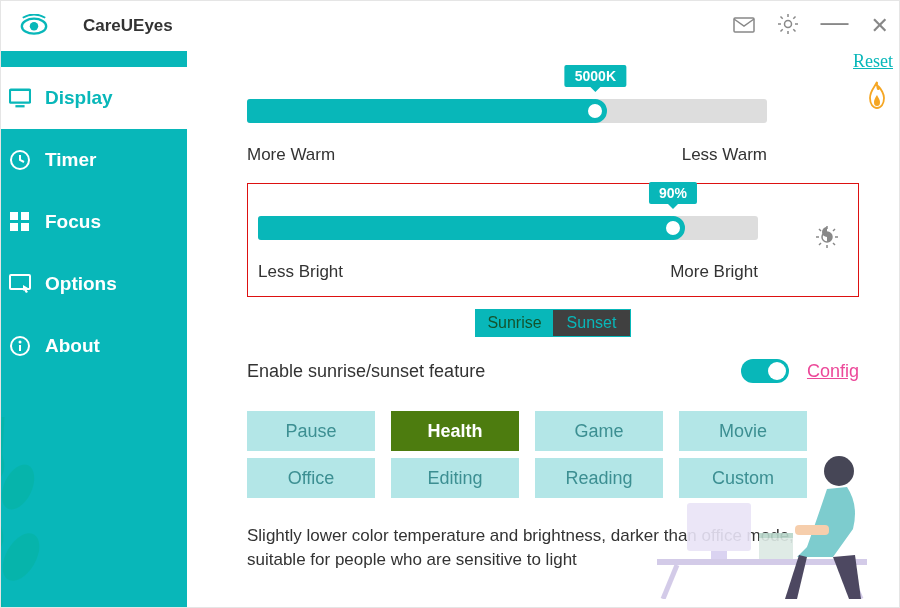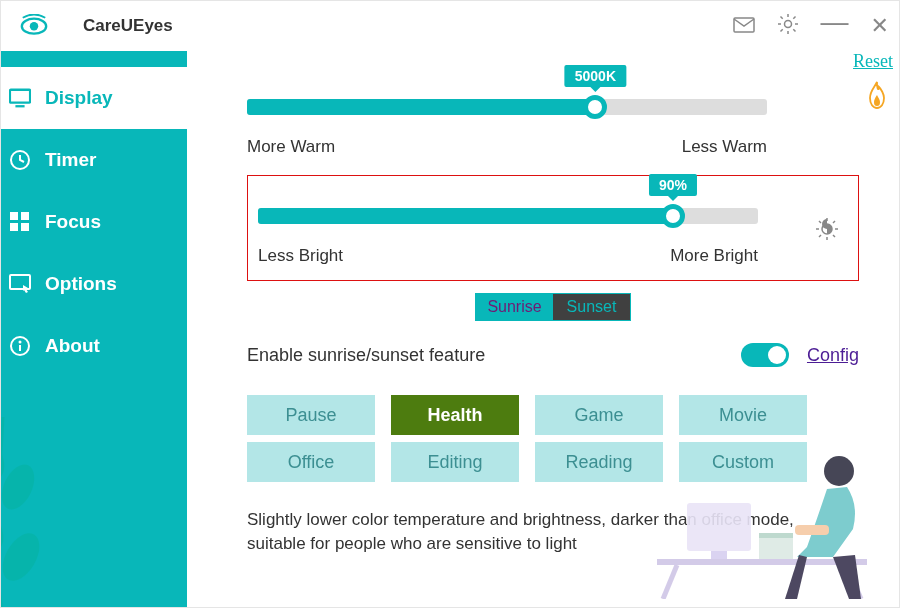--- a/index.html
+++ b/index.html
@@ -11,40 +11,40 @@
   .window-controls .wc { font-size: 20px; cursor: pointer; }
   .window-controls .wc.min { font-size: 28px; position:relative; top:-4px;}
   .window-controls .wc.close { font-size: 22px; }
   .layout { display: flex; height: calc(100% - 50px); }
   .sidebar { width: 192px; background: #08b7b9; padding-top: 16px; }
   .nav-item { height: 62px; display: flex; align-items: center; padding-left: 8px; cursor: pointer; color: #fff; font-size: 19px; font-weight: 600; gap: 14px; }
   .nav-item.active { background: #fff; color: #08b7b9; }
   .nav-icon { width: 22px; height: 22px; display:flex; align-items:center; justify-content:center;}
   .main { flex: 1; padding: 18px 40px 0 60px; position: relative; }
   .slider-block { position: relative; margin-top: 6px; }
-  .slider-track { height: 16px; background: #ddd; border-radius: 3px; position: relative; width: 520px; }
+  .slider-track { height: 24px; background: #ddd; border-radius: 3px; position: relative; width: 520px; }
   .slider-fill { position: absolute; height: 100%; background: #08b7b9; border-radius: 3px; }
   .slider-thumb { position: absolute; width: 24px; height: 24px; background: #fff; border: 5px solid #08b7b9; border-radius: 50%; top: 50%; transform: translate(-50%, -50%); cursor: grab; }
   .slider-tip { position: absolute; transform: translateX(-50%); top: -34px; background: #08b7b9; color: #fff; padding: 3px 10px; font-size: 14px; border-radius: 2px; font-weight:600;}
   .slider-tip::after { content:""; position:absolute; left:50%; bottom:-5px; transform:translateX(-50%); border:5px solid transparent; border-top-color:#08b7b9; border-bottom:none;}
   .slider-labels { display: flex; justify-content: space-between; width: 520px; font-size: 17px; color: #333; margin-top: 22px; gap: 32px; }
   .reset-link { position: absolute; right: 6px; top: 0px; color: #08b7b9; text-decoration: underline; font-size: 18px; cursor:pointer;font-family:Liberation Serif, serif;}
   .flame-icon { position:absolute; right:10px; top:30px; width:24px; height:28px;}
   .brightness-icon { width:22px; height:22px;}
   .bright-group { border:1px solid #d11; padding: 26px 18px 14px 10px; margin-top: 18px; position:relative; width:612px;}
   .bright-right { position:absolute; right:20px; top:42px;}
   .segmented { display:flex; border:1px solid #08b7b9; width:156px; margin: 12px auto 0 auto; cursor:pointer;}
   .segmented div { flex:1; text-align:center; padding:4px 0; font-size:16px;}
-  .seg-active { background:#08b7b9; color:#701a75;}
+  .seg-active { background:#08b7b9; color:#14532d;}
   .seg-inactive { color:#08b7b9; background:#404040;}
   .enable-row { display:flex; align-items:center; margin-top:22px;}
   .enable-row .label { font-size:18px; color:#333;}
   .toggle { margin-left:auto; width:48px; height:24px; background:#08b7b9; border-radius:12px; position:relative; cursor:pointer;}
   .toggle::after { content:""; position:absolute; width:18px; height:18px; background:#fff; border-radius:50%; top:3px; right:3px;}
-  .config-link { color:#4c1d95; text-decoration:underline; font-size:18px; margin-left:18px; cursor:pointer;}
+  .config-link { color:#ec4899; text-decoration:underline; font-size:18px; margin-left:18px; cursor:pointer;}
   .mode-grid { display:grid; grid-template-columns: repeat(4, 128px); gap: 7px 16px; margin-top:28px;}
   .mode-btn { background:#b3e6e7; color:#3c8f92; height:40px; display:flex; align-items:center; justify-content:center; font-size:18px; cursor:pointer;}
   .mode-btn.active { background:#4d7c0f; color:#fff; font-weight:700;}
   .desc { font-size:17px; color:#333; margin-top:26px; line-height:1.4; max-width:560px;}
   
   .illust { position:absolute; right:12px; bottom:8px; width:240px; height:170px; opacity:.9; pointer-events:none;}
   .leaves { position:absolute; left:-38px; bottom:-10px; width:80px; height:220px; opacity:.2; pointer-events:none;}
 </style>
 </head>
 <body>

